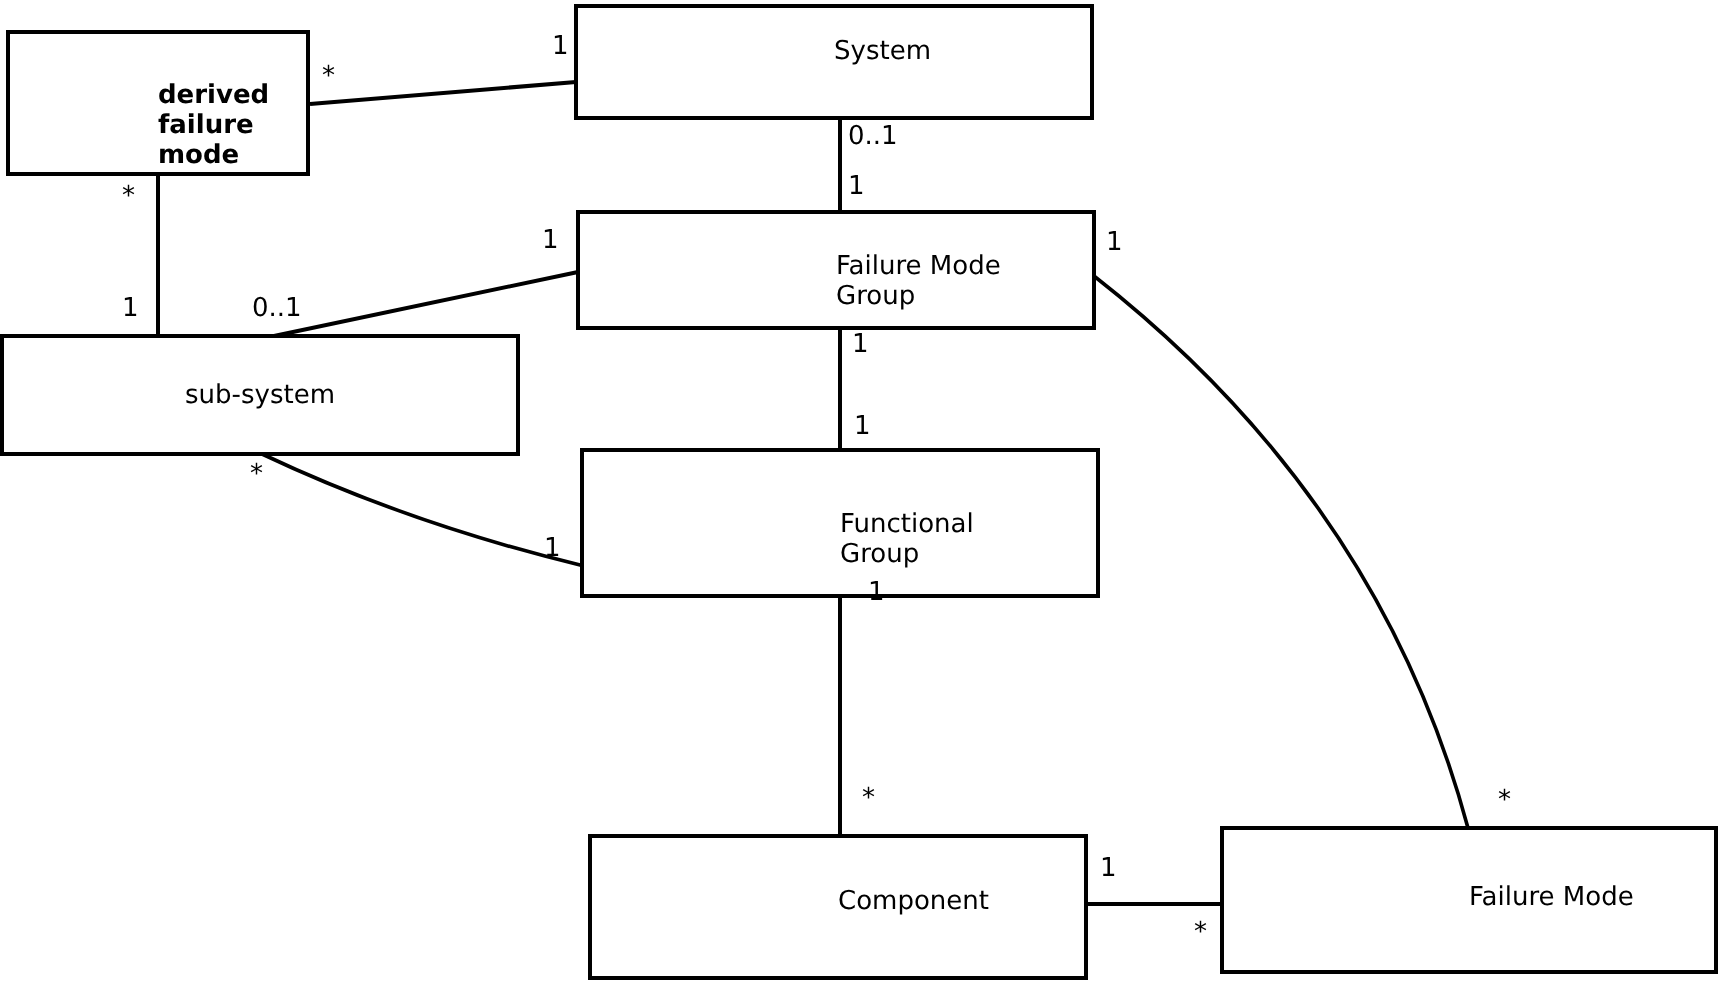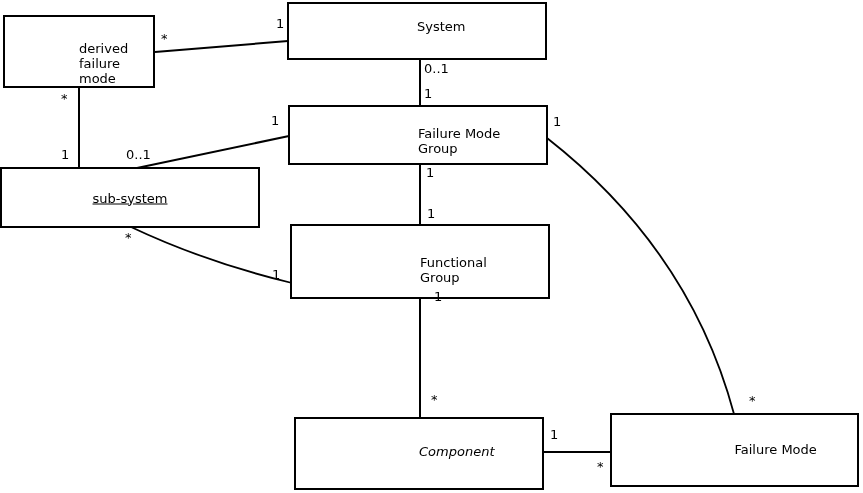--- a/index.html
+++ b/index.html
@@ -33,21 +33,20 @@
   .entity .label {
     position: absolute;
     left: 50%;
     top: 50%;
     transform: translateY(-50%);
     white-space: pre-line;
     text-align: left;
   }
   .entity.centered .label {
     transform: translate(-50%, -50%);
-    text-decoration: underline;
   }
   .mult {
     position: absolute;
     z-index: 2;
     font-size: 13px;
     line-height: 14px;
     white-space: nowrap;
   }
 </style>
 </head>
@@ -61,21 +60,21 @@
     <line x1="137" y1="168" x2="289" y2="136" stroke-width="2"></line>
     <line x1="420" y1="59" x2="420" y2="106" stroke-width="2"></line>
     <line x1="420" y1="164" x2="420" y2="225" stroke-width="2"></line>
     <line x1="420" y1="283" x2="420" y2="418" stroke-width="2"></line>
     <line x1="543" y1="452" x2="611" y2="452" stroke-width="2"></line>
     <path d="M 131 227 Q 205 262 292 283" stroke-width="1.8"></path>
     <path d="M 547 138 Q 690 250 734 414" stroke-width="1.8"></path>
   </svg>
 
   <div class="entity" style="left:3px; top:15px; width:152px; height:73px;">
-    <span class="label" style="top:calc(50% + 11px);">derived
+    <span class="label" style="top:calc(50% + 11px);font-weight:bold;">derived
 failure
 mode</span>
   </div>
 
   <div class="entity" style="left:287px; top:2px; width:260px; height:58px;">
     <span class="label" style="top:calc(50% - 5px);">System</span>
   </div>
 
   <div class="entity" style="left:288px; top:105px; width:260px; height:60px;">
     <span class="label" style="top:calc(50% + 6px);">Failure Mode
@@ -85,21 +84,21 @@
   <div class="entity centered" style="left:0px; top:167px; width:260px; height:61px;">
     <span class="label">sub-system</span>
   </div>
 
   <div class="entity" style="left:290px; top:224px; width:260px; height:75px;">
     <span class="label" style="top:calc(50% + 8px);">Functional
 Group</span>
   </div>
 
   <div class="entity" style="left:294px; top:417px; width:250px; height:73px;">
-    <span class="label" style="top:calc(50% - 3px);font-style:italic;">Component</span>
+    <span class="label" style="top:calc(50% - 3px);">Component</span>
   </div>
 
   <div class="entity" style="left:610px; top:413px; width:249px; height:74px;">
     <span class="label" style="top:calc(50% - 1px);">Failure Mode</span>
   </div>
 
   <span class="mult" style="left:161px; top:32px;">*</span>
   <span class="mult" style="left:276px; top:17px;">1</span>
 
   <span class="mult" style="left:61px; top:92px;">*</span>

